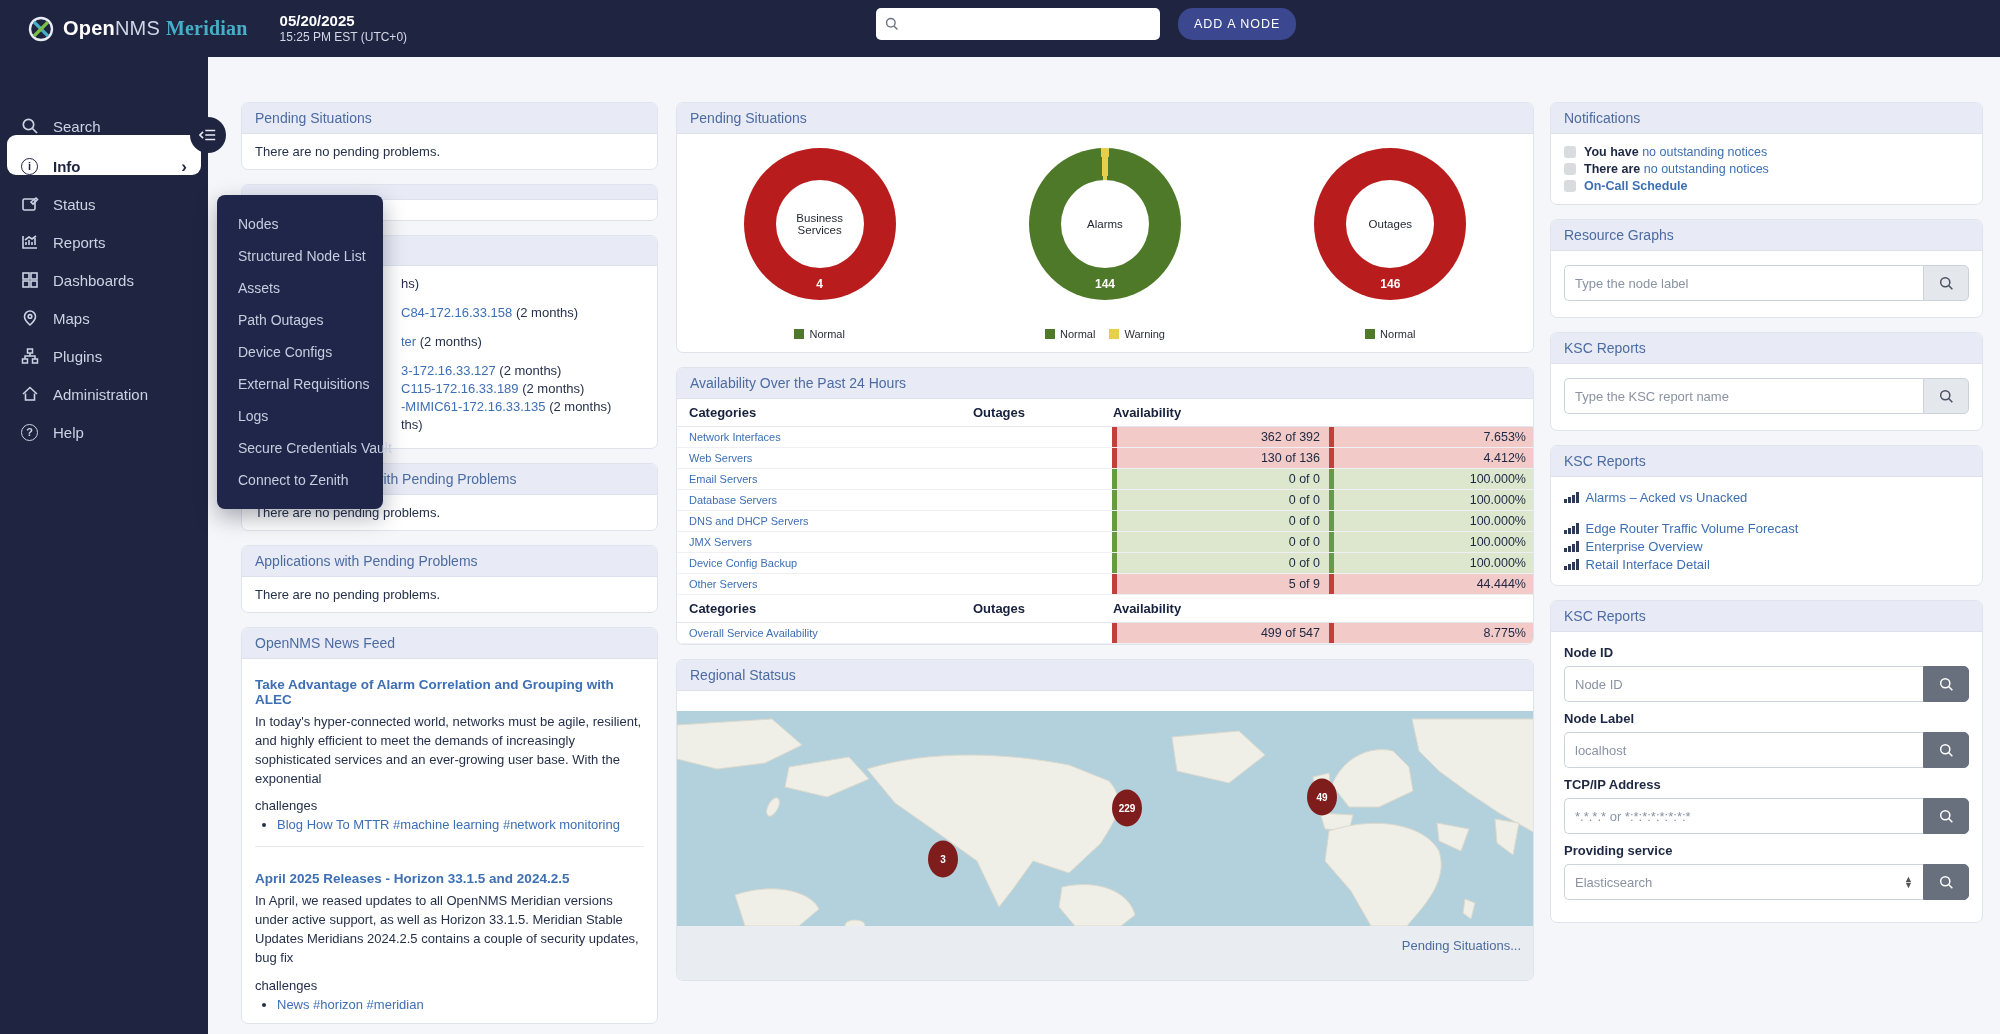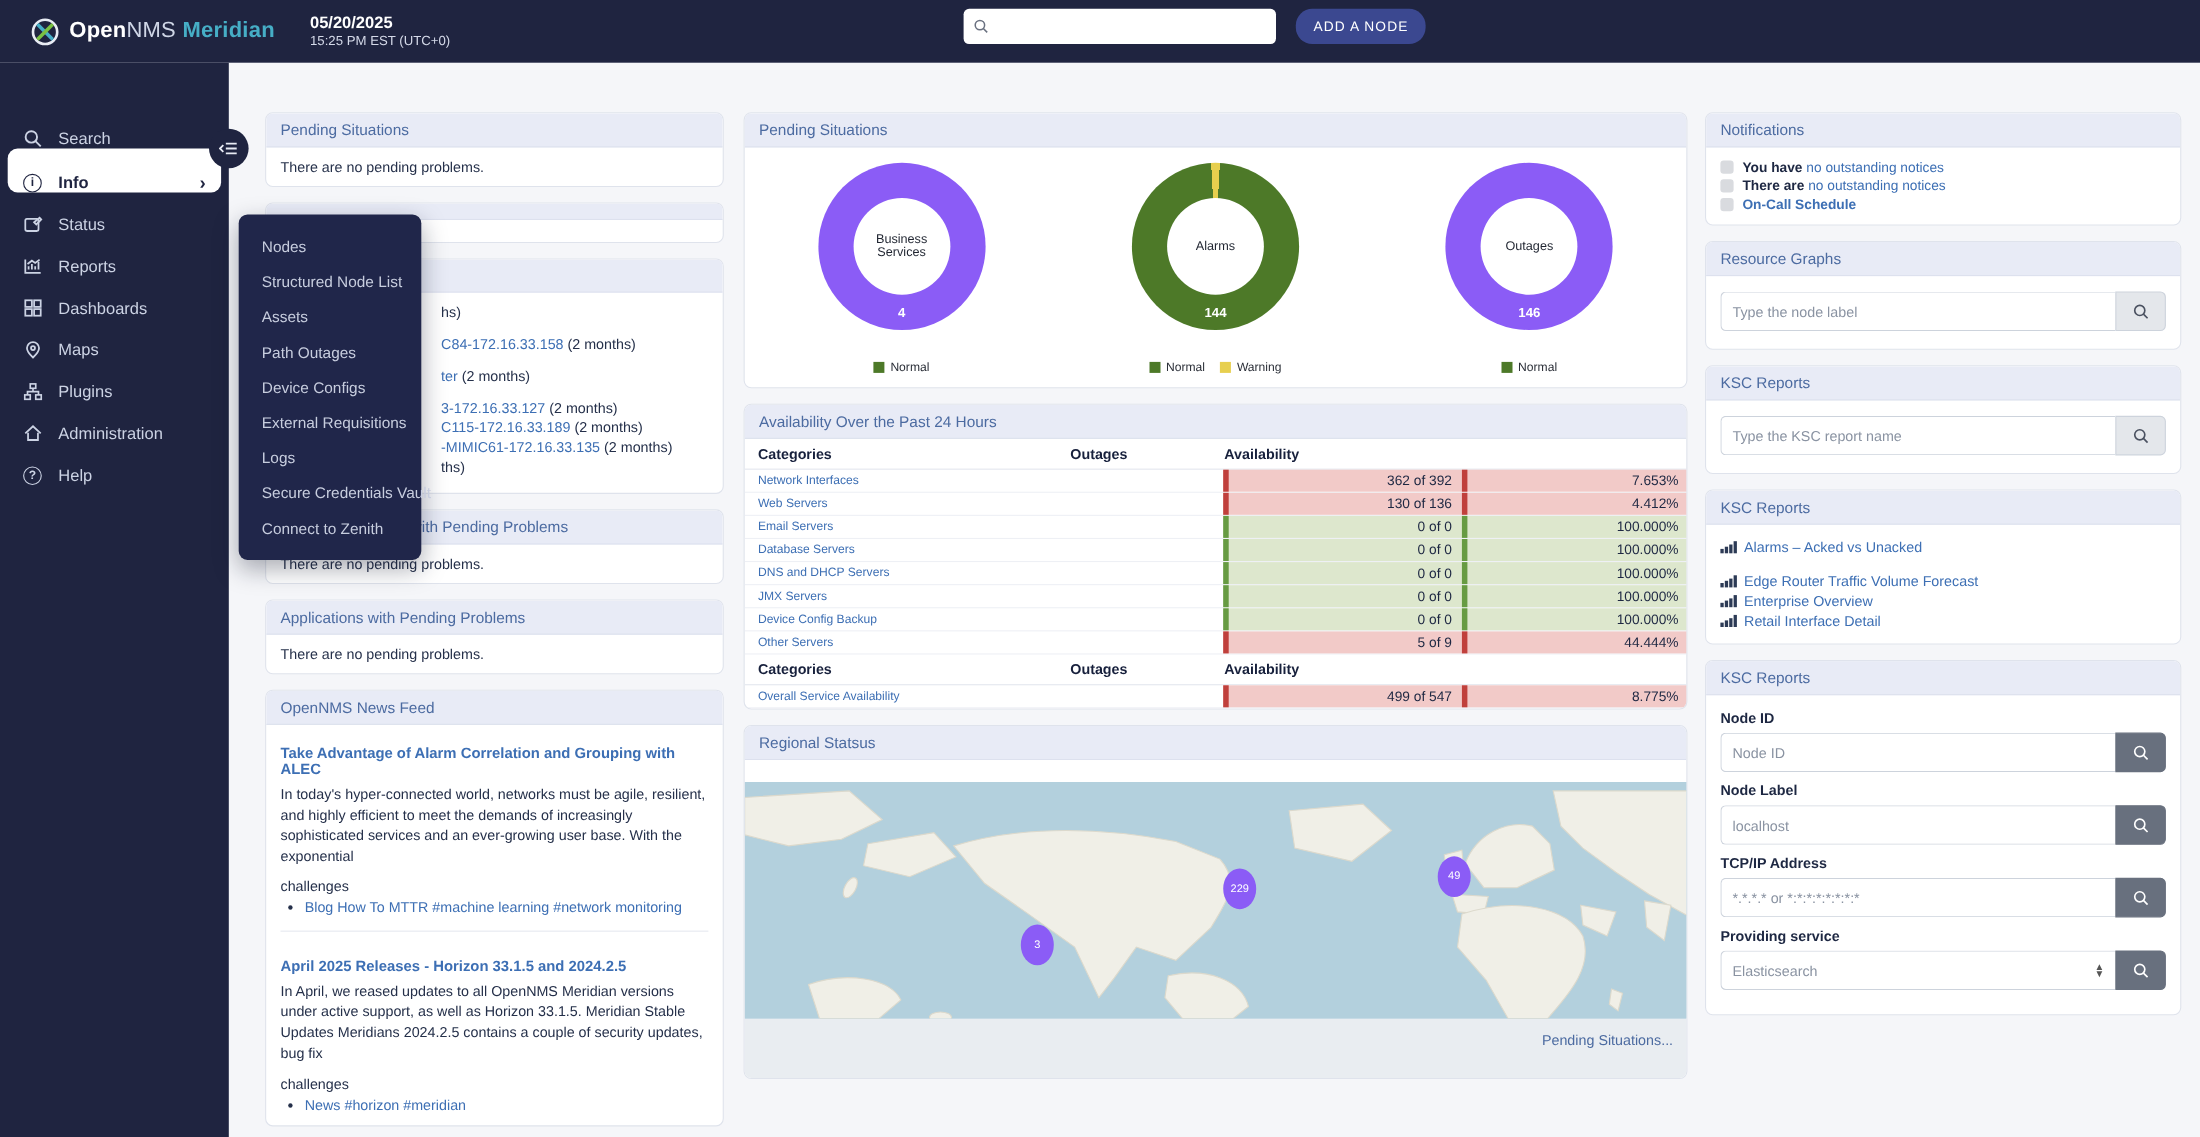--- a/index.html
+++ b/index.html
@@ -4,21 +4,21 @@
 <style>
   html,body{margin:0;padding:0;width:2000px;height:1034px;overflow:hidden;background:#f5f6f9;
     font-family:"Liberation Sans","DejaVu Sans",sans-serif;color:#232c48;}
   .app{position:relative;width:2000px;height:1034px;display:flex;flex-direction:column;}
   
   .topbar{height:57px;background:#1f2440;display:flex;align-items:center;flex:0 0 57px;}
   .brand{display:flex;align-items:center;gap:9px;margin-left:28px;cursor:pointer;}
   .brand-mark{width:26px;height:26px;}
   .brand-text{font-size:20px;font-weight:700;color:#fff;letter-spacing:.2px;}
   .brand-text .nms{font-weight:400;color:#cfd6e6;}
-  .brand-text .mer{color:#46aec6;font-weight:700;margin-left:6px;}
+  .brand-text .mer{color:#46aec6;font-weight:700;margin-left:6px;font-family:Liberation Serif, serif;}
   .clock{margin-left:32px;line-height:1.25;}
   .clock .d{font-size:15px;font-weight:700;color:#fff;}
   .clock .t{font-size:12px;color:#d4d9e8;}
   .top-search{position:absolute;left:876px;top:8px;width:284px;height:32px;background:#fff;border-radius:5px;
     display:flex;align-items:center;padding:0 9px;box-sizing:border-box;gap:6px;}
   .top-search input{border:none;outline:none;flex:1;font-size:13px;font-family:inherit;background:transparent;color:#232c48;}
   .addnode{position:absolute;left:1178px;top:8px;height:32px;padding:0 16px;background:#3b4890;color:#fff;border:none;
     border-radius:15px;font-size:12.5px;font-weight:400;letter-spacing:1px;cursor:pointer;font-family:inherit;}
   
   .shell{flex:1;display:flex;position:relative;}
@@ -54,21 +54,21 @@
   .news-title{font-size:13.5px;font-weight:700;display:inline-block;margin:6px 0 6px;}
   .news-body{font-size:13px;line-height:1.45;color:#25304a;}
   .news-tag{font-size:13px;margin-top:10px;}
   .news-ul{margin:4px 0 0;padding-left:22px;font-size:13px;}
   .news-div{border-top:1px solid #e6e9f0;margin:14px 0 4px;}
   .news-clip{max-height:344px;overflow:hidden;}
   
   .donut-row{display:flex;padding:14px 0 12px;}
   .donut-cell{width:286px;display:flex;flex-direction:column;align-items:center;}
   .donut{width:152px;height:152px;border-radius:50%;position:relative;}
-  .donut.solid{background:#8b5cf6;}
+  .donut.solid{background:#b91c1c;}
   .donut.alarm{background:conic-gradient(from -3deg,#e7cf4e 0deg 6deg,#4d7928 6deg 360deg);}
   .hole{position:absolute;inset:32px;background:#fff;border-radius:50%;display:flex;align-items:center;
     justify-content:center;text-align:center;font-size:11.5px;color:#1f2430;padding:4px;}
   .dval{position:absolute;bottom:9px;left:0;right:0;text-align:center;color:#fff;font-size:12px;font-weight:700;}
   .legend{display:flex;justify-content:center;gap:14px;margin-top:28px;font-size:11px;color:#2b2f38;}
   .lg{display:flex;align-items:center;gap:5px;}
   .sw{width:10px;height:10px;display:inline-block;}
   .sw.g{background:#4d7928;} .sw.y{background:#e7cf4e;}
   
   .av-head{display:grid;grid-template-columns:284px 140px 1fr;font-size:13px;font-weight:700;color:#17203c;
@@ -76,22 +76,22 @@
   .av-head span{padding-left:12px;}
   .av-row{display:grid;grid-template-columns:435px 217px 206px;align-items:stretch;border-bottom:1px solid #eef0f5;}
   .av-cat{font-size:11px;padding:3px 12px;display:flex;align-items:center;}
   .av-cell{font-size:12.5px;text-align:right;padding:3px 9px 3px 0;display:flex;align-items:center;justify-content:flex-end;color:#1d2742;}
   .bad .av-cell{background:#f2cac8;border-left:5px solid #c0403c;}
   .good .av-cell{background:#dde7cd;border-left:5px solid #679b42;}
   
   .map-band{height:20px;background:#fff;}
   .map-wrap{position:relative;height:215px;background:#b3d0dd;}
   .map-wrap svg{display:block;width:858px;height:215px;}
-  .marker{position:absolute;width:30px;height:37px;border-radius:50%;background:#8b5cf6;color:#fff;font-size:10px;
-    font-weight:400;display:flex;align-items:center;justify-content:center;transform:translate(-50%,-50%);cursor:pointer;}
+  .marker{position:absolute;width:30px;height:37px;border-radius:50%;background:#7f1d1d;color:#fff;font-size:10px;
+    font-weight:700;display:flex;align-items:center;justify-content:center;transform:translate(-50%,-50%);cursor:pointer;}
   .map-foot{height:30px;background:#e9edf1;display:flex;align-items:flex-start;justify-content:flex-end;padding:12px 12px;font-size:13px;}
   
   .note-row{display:flex;align-items:center;gap:8px;font-size:12.5px;margin:3px 0;}
   .note-sq{width:12px;height:12px;border-radius:3px;background:#d9dbdf;flex:0 0 12px;}
   .input-group{display:flex;margin:4px 0 6px;}
   .input-group input{flex:1;height:36px;border:1px solid #cdd3dc;border-right:none;border-radius:5px 0 0 5px;
     padding:0 10px;font-size:13px;font-family:inherit;color:#333;outline:none;box-sizing:border-box;}
   .input-group input::placeholder{color:#8a93a2;}
   .ig-btn{width:46px;height:36px;border:1px solid #cdd3dc;border-radius:0 5px 5px 0;background:#e4e7eb;
     display:flex;align-items:center;justify-content:center;cursor:pointer;color:#4a5160;}

